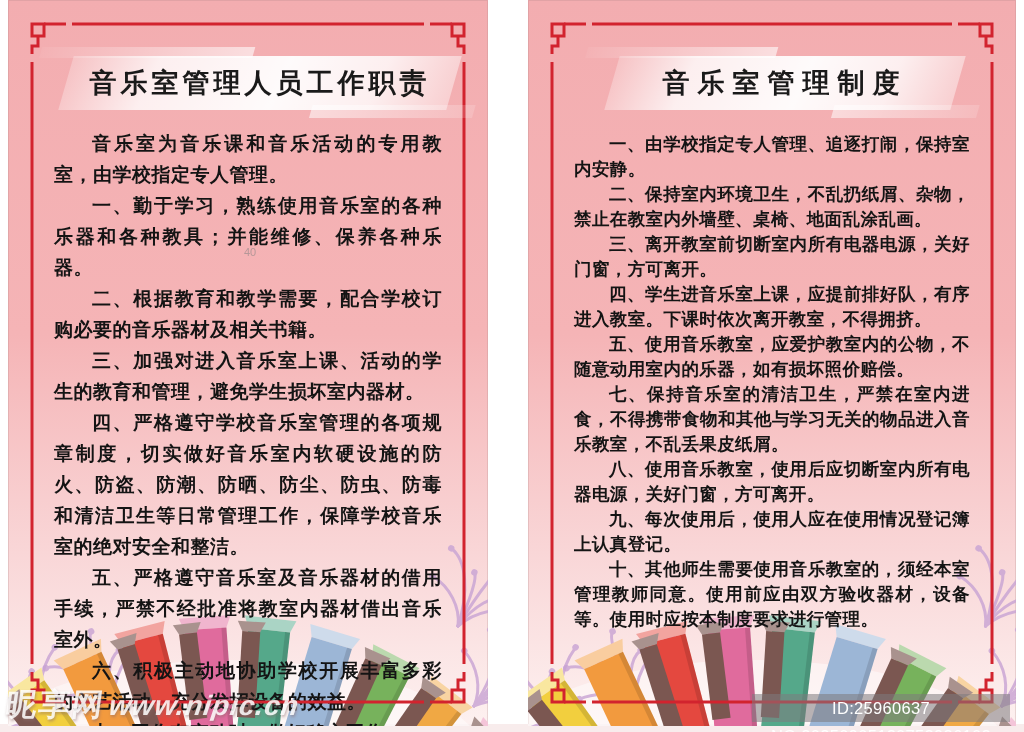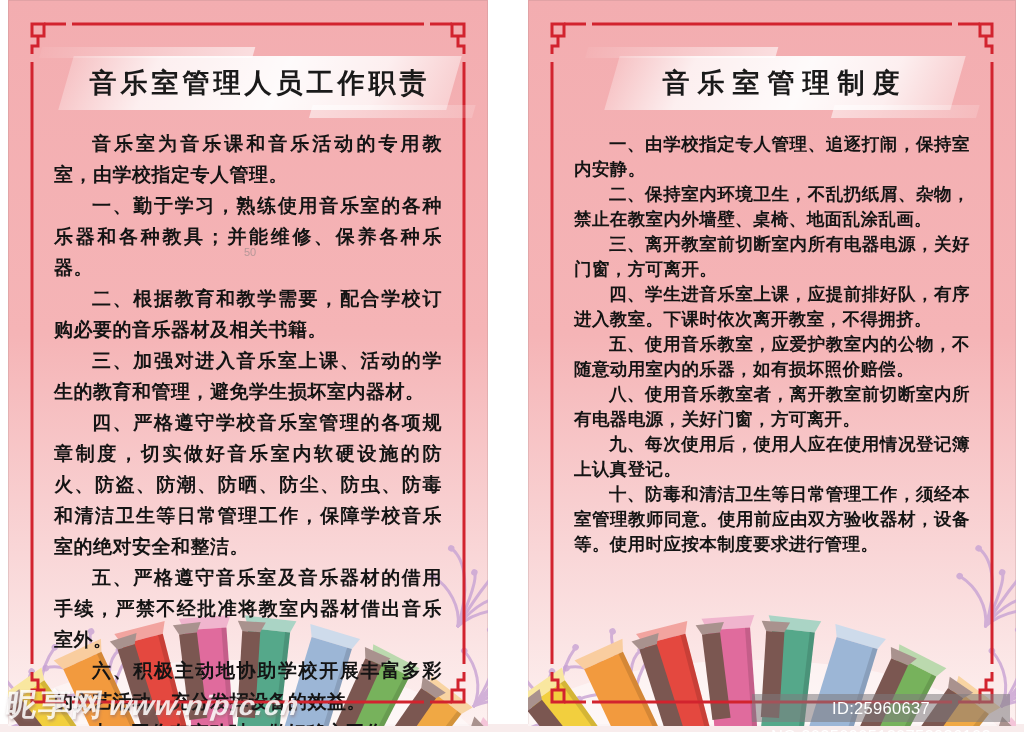--- a/index.html
+++ b/index.html
@@ -223,21 +223,21 @@
         <p>音乐室为音乐课和音乐活动的专用教室，由学校指定专人管理。</p>
         <p>一、勤于学习，熟练使用音乐室的各种乐器和各种教具；并能维修、保养各种乐器。</p>
         <p>二、根据教育和教学需要，配合学校订购必要的音乐器材及相关书籍。</p>
         <p>三、加强对进入音乐室上课、活动的学生的教育和管理，避免学生损坏室内器材。</p>
         <p>四、严格遵守学校音乐室管理的各项规章制度，切实做好音乐室内软硬设施的防火、防盗、防潮、防晒、防尘、防虫、防毒和清洁卫生等日常管理工作，保障学校音乐室的绝对安全和整洁。</p>
         <p>五、严格遵守音乐室及音乐器材的借用手续，严禁不经批准将教室内器材借出音乐室外。</p>
         <p>六、积极主动地协助学校开展丰富多彩的文艺活动，充分发挥设备的效益。</p>
         <p>七、工作有变动时，做好移交工作。</p>
       </div>
 
-    <span class="grid-mark">50</span>
+    <span class="grid-mark">40</span>
 
     <svg class="frame" viewBox="0 0 480 726">
       <path d="M64 24 H416"></path>
         <path d="M64 702 H416"></path>
       <path d="M24 78 V648"></path>
         <path d="M456 78 V648"></path>
       <g>
           <path d="M58 24 H36"></path>
           <rect x="24" y="24" width="12" height="12"></rect>
           <path d="M30 36 V46 H24 V54"></path>
@@ -421,23 +421,24 @@
       <div class="banner"></div>
       <div class="poster-title">音乐室管理制度</div>
     </div>
 
     <div class="body-text">
         <p>一、由学校指定专人管理、追逐打闹，保持室内安静。</p>
         <p>二、保持室内环境卫生，不乱扔纸屑、杂物，禁止在教室内外墙壁、桌椅、地面乱涂乱画。</p>
         <p>三、离开教室前切断室内所有电器电源，关好门窗，方可离开。</p>
         <p>四、学生进音乐室上课，应提前排好队，有序进入教室。下课时依次离开教室，不得拥挤。</p>
         <p>五、使用音乐教室，应爱护教室内的公物，不随意动用室内的乐器，如有损坏照价赔偿。</p>
-        <p>八、使用音乐教室者，离开教室前切断室内所有电器电源，关好门窗，方可离开。</p>
+        <p>七、保持音乐室的清洁卫生，严禁在室内进食，不得携带食物和其他与学习无关的物品进入音乐教室，不乱丢果皮纸屑。</p>
+        <p>八、使用音乐教室，使用后应切断室内所有电器电源，关好门窗，方可离开。</p>
         <p>九、每次使用后，使用人应在使用情况登记簿上认真登记。</p>
-        <p>十、防毒和清洁卫生等日常管理工作，须经本室管理教师同意。使用前应由双方验收器材，设备等。使用时应按本制度要求进行管理。</p>
+        <p>十、其他师生需要使用音乐教室的，须经本室管理教师同意。使用前应由双方验收器材，设备等。使用时应按本制度要求进行管理。</p>
       </div>
 
     <svg class="frame" viewBox="0 0 488 726">
       <path d="M64 24 H424"></path>
         <path d="M64 702 H424"></path>
       <path d="M24 78 V648"></path>
         <path d="M464 78 V648"></path>
       <g>
           <path d="M58 24 H36"></path>
           <rect x="24" y="24" width="12" height="12"></rect>

